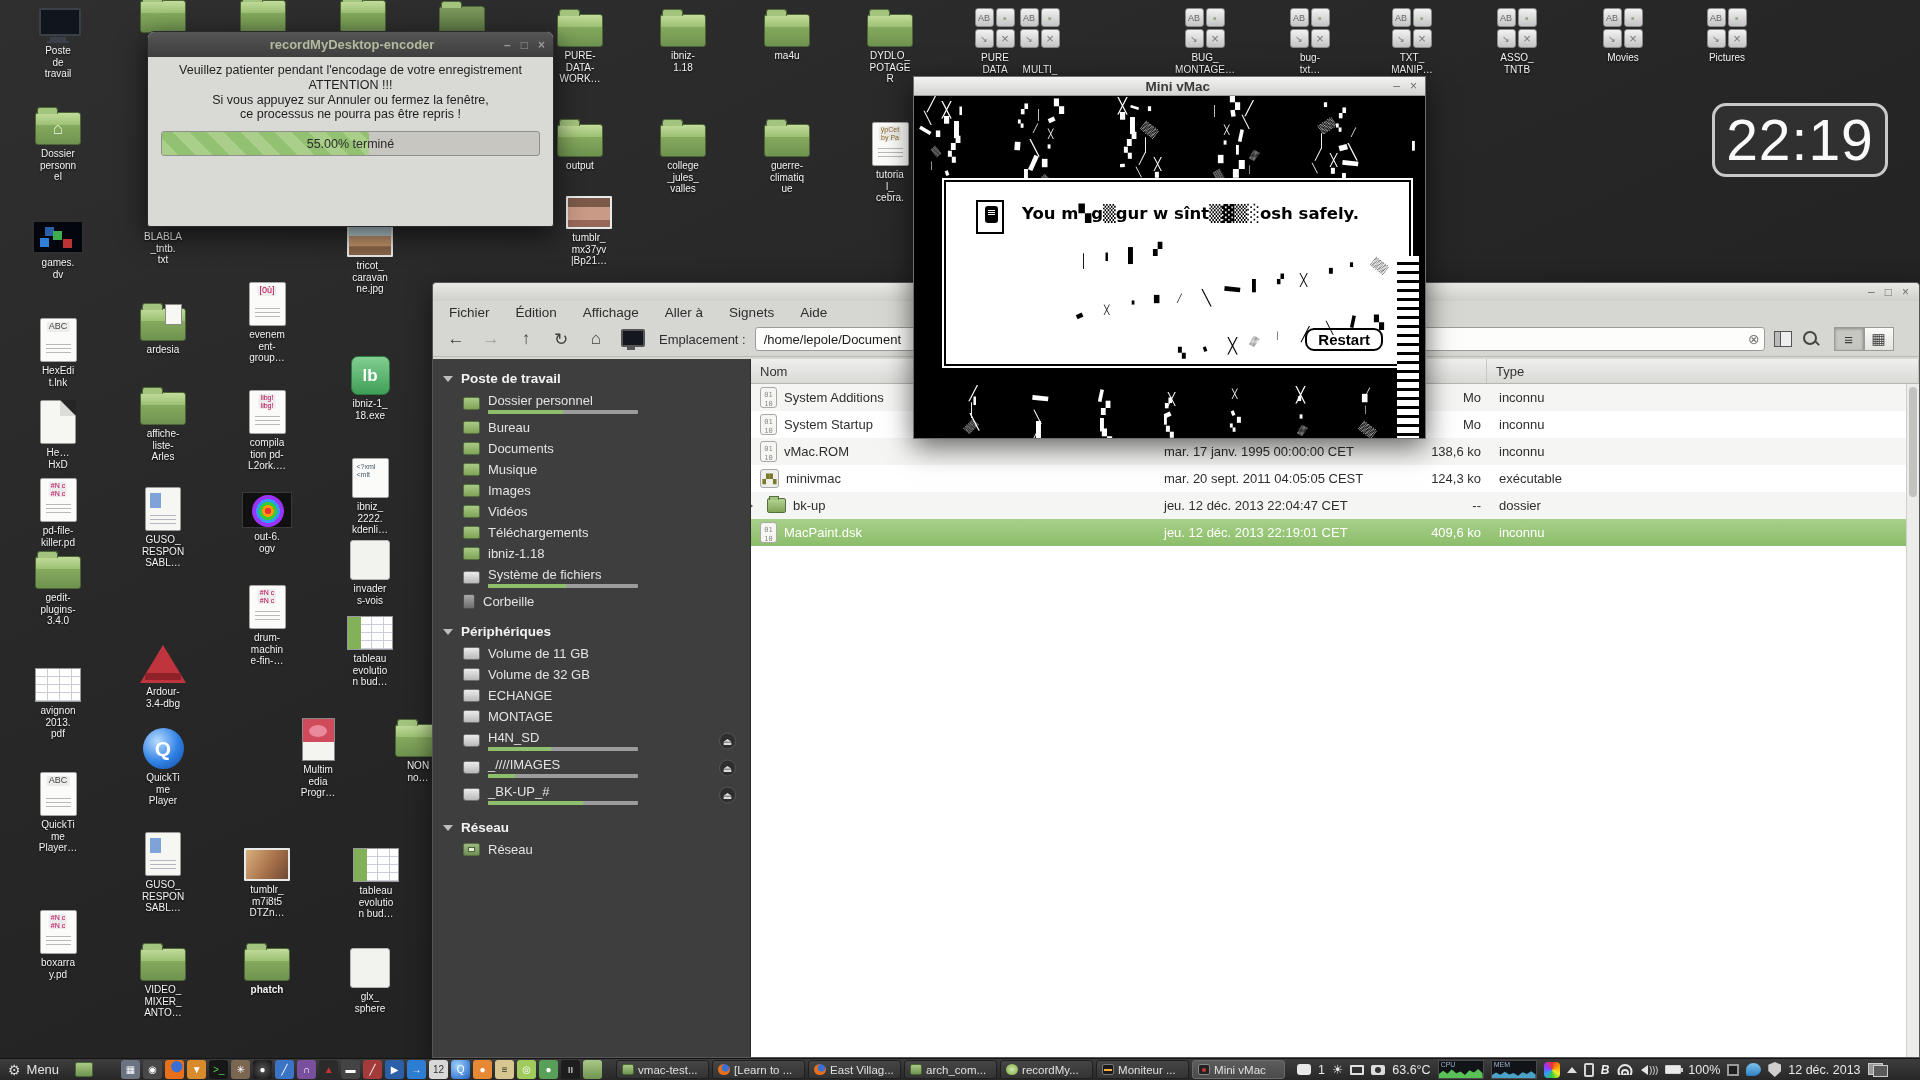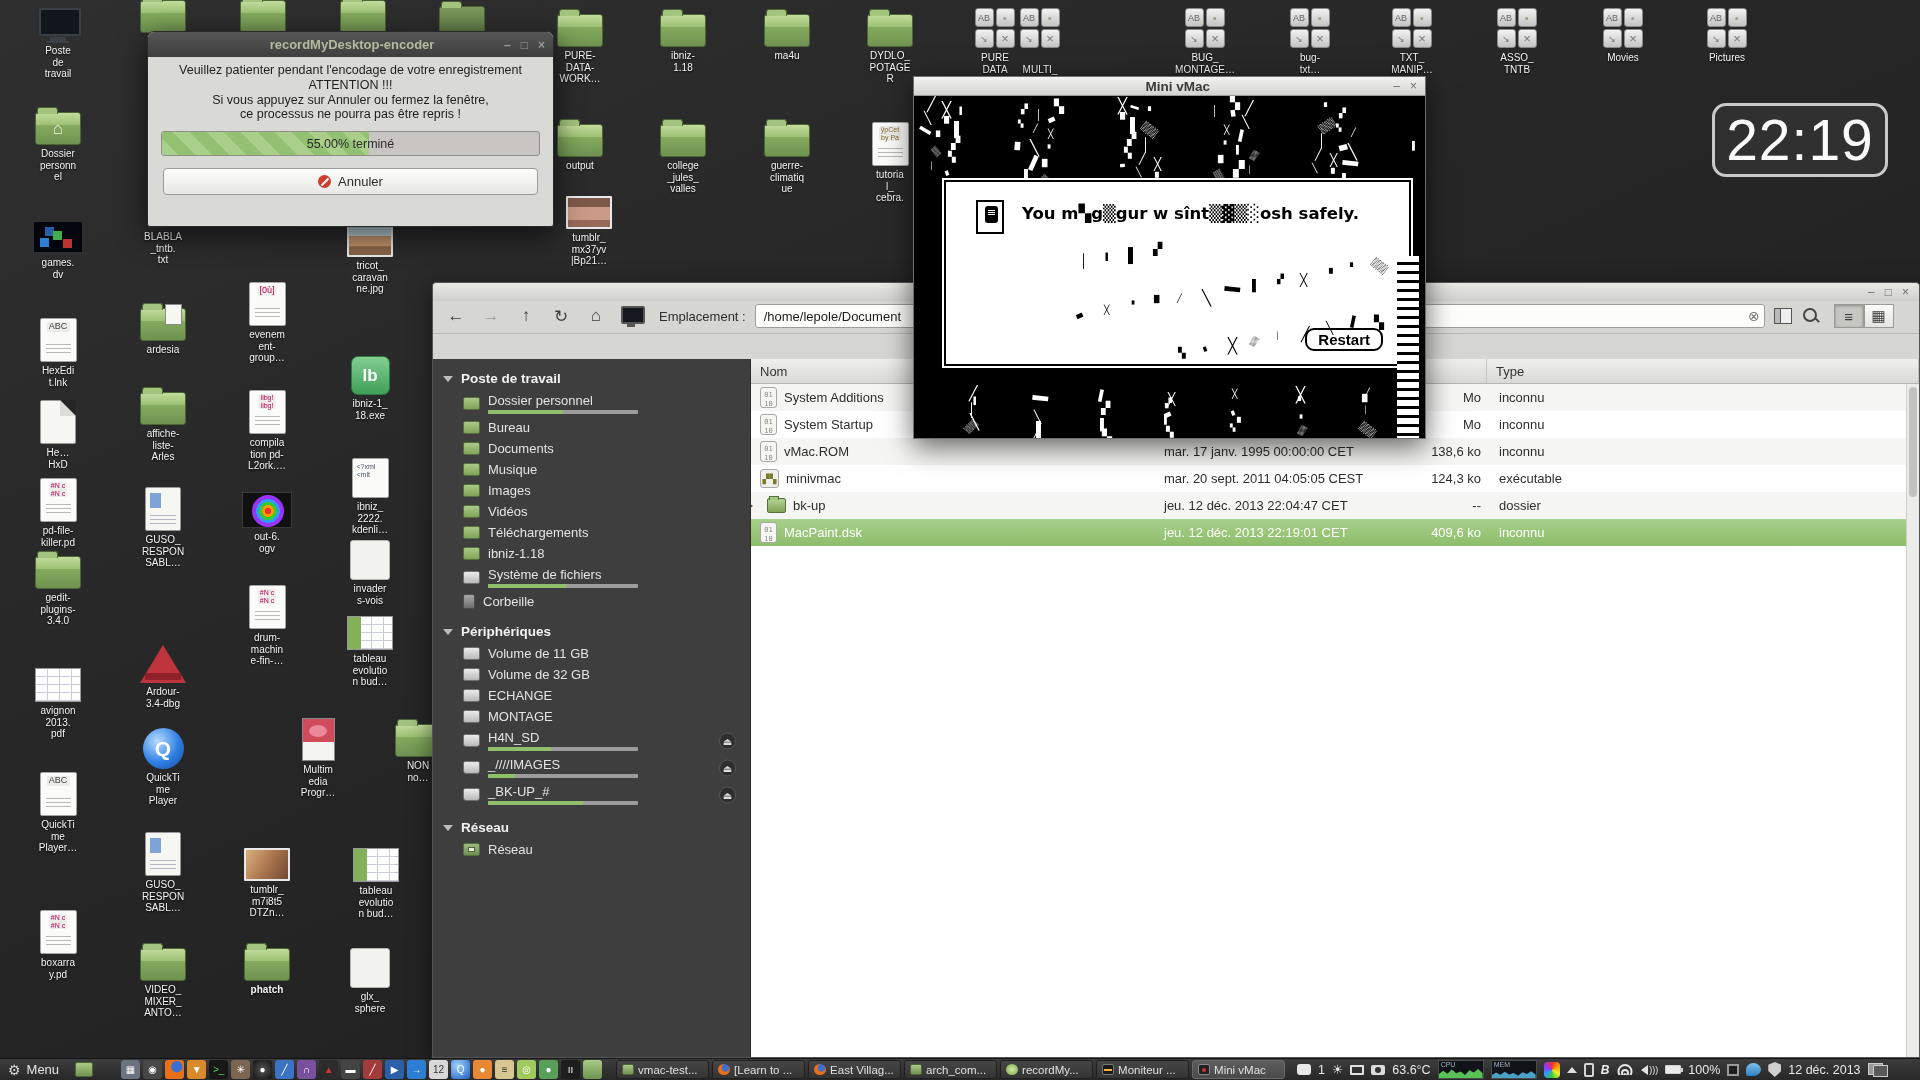--- a/index.html
+++ b/index.html
@@ -585,20 +585,28 @@
   <div class="clock">22:19</div>
 
   <div class="fm">
     <div class="fm-tb">
       <div class="winbtns">
         <span>–</span>
         <span>□</span>
         <span>×</span>
       </div>
     </div>
+    <div class="fm-menu" id="fm-menu">
+        <span>Fichier</span>
+        <span>Édition</span>
+        <span>Affichage</span>
+        <span>Aller à</span>
+        <span>Signets</span>
+        <span>Aide</span>
+      </div>
     <div class="fm-tools">
       <span class="tool">←</span>
       <span class="tool dim">→</span>
       <span class="tool">↑</span>
       <span class="tool">↻</span>
       <span class="tool">⌂</span>
       <span class="tool-screen"></span>
       <span class="loc-label">Emplacement :</span>
       <span class="loc-wrap">
         <input class="loc-input" value="/home/lepole/Document" style="">
@@ -990,24 +998,20 @@
     </div>
     <div class="enc-body">
       <div class="msg">Veuillez patienter pendant l'encodage de votre enregistrement</div>
       <div class="msg">ATTENTION !!!</div>
       <div class="msg">Si vous appuyez sur Annuler ou fermez la fenêtre,</div>
       <div class="msg">ce processus ne pourra pas être repris !</div>
       <div class="enc-bar">
         <span class="enc-fill" style="width: 55%;"></span>
         <span class="ptext">55.00% terminé</span>
       </div>
-      <div class="enc-cancel">
-        <span class="no-ic"></span>
-        <span>Annuler</span>
-      </div>
     </div>
   </div>
 
   <div class="bar">
     <div class="menu-btn">
       <span class="gear">⚙</span>
       <span>Menu</span>
     </div>
     <div class="showdesk"></div>
     <div class="lnchrs" id="lnchrs">

